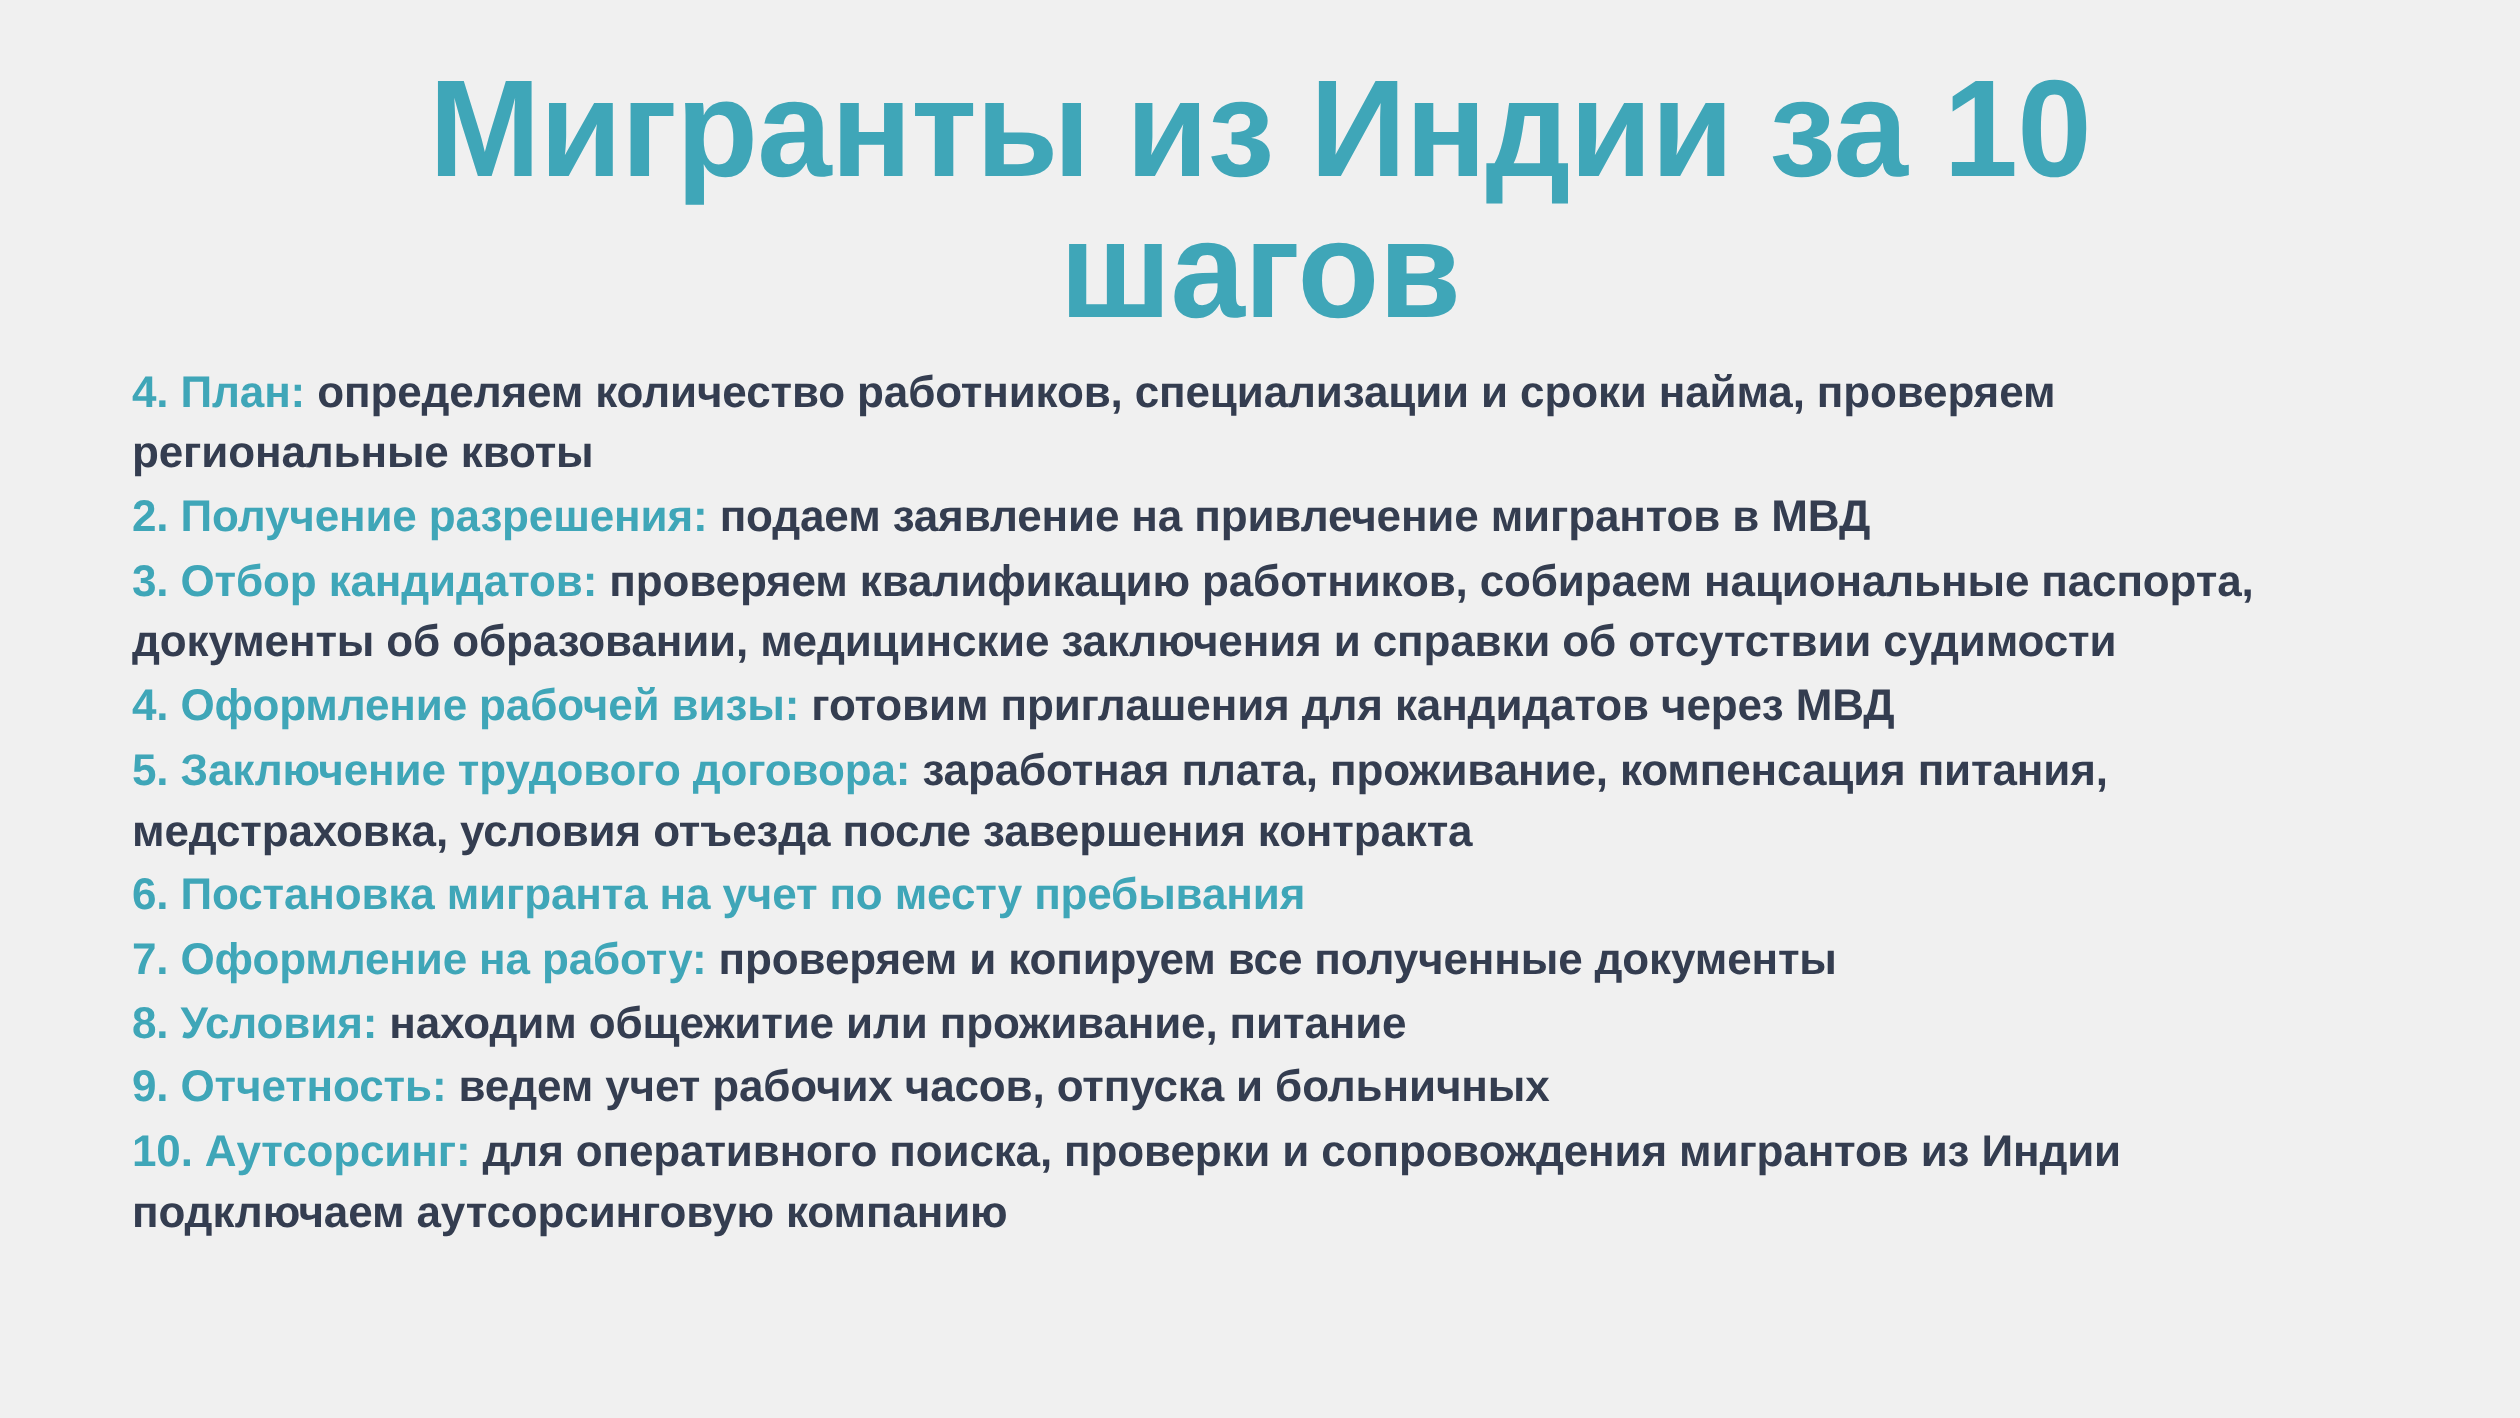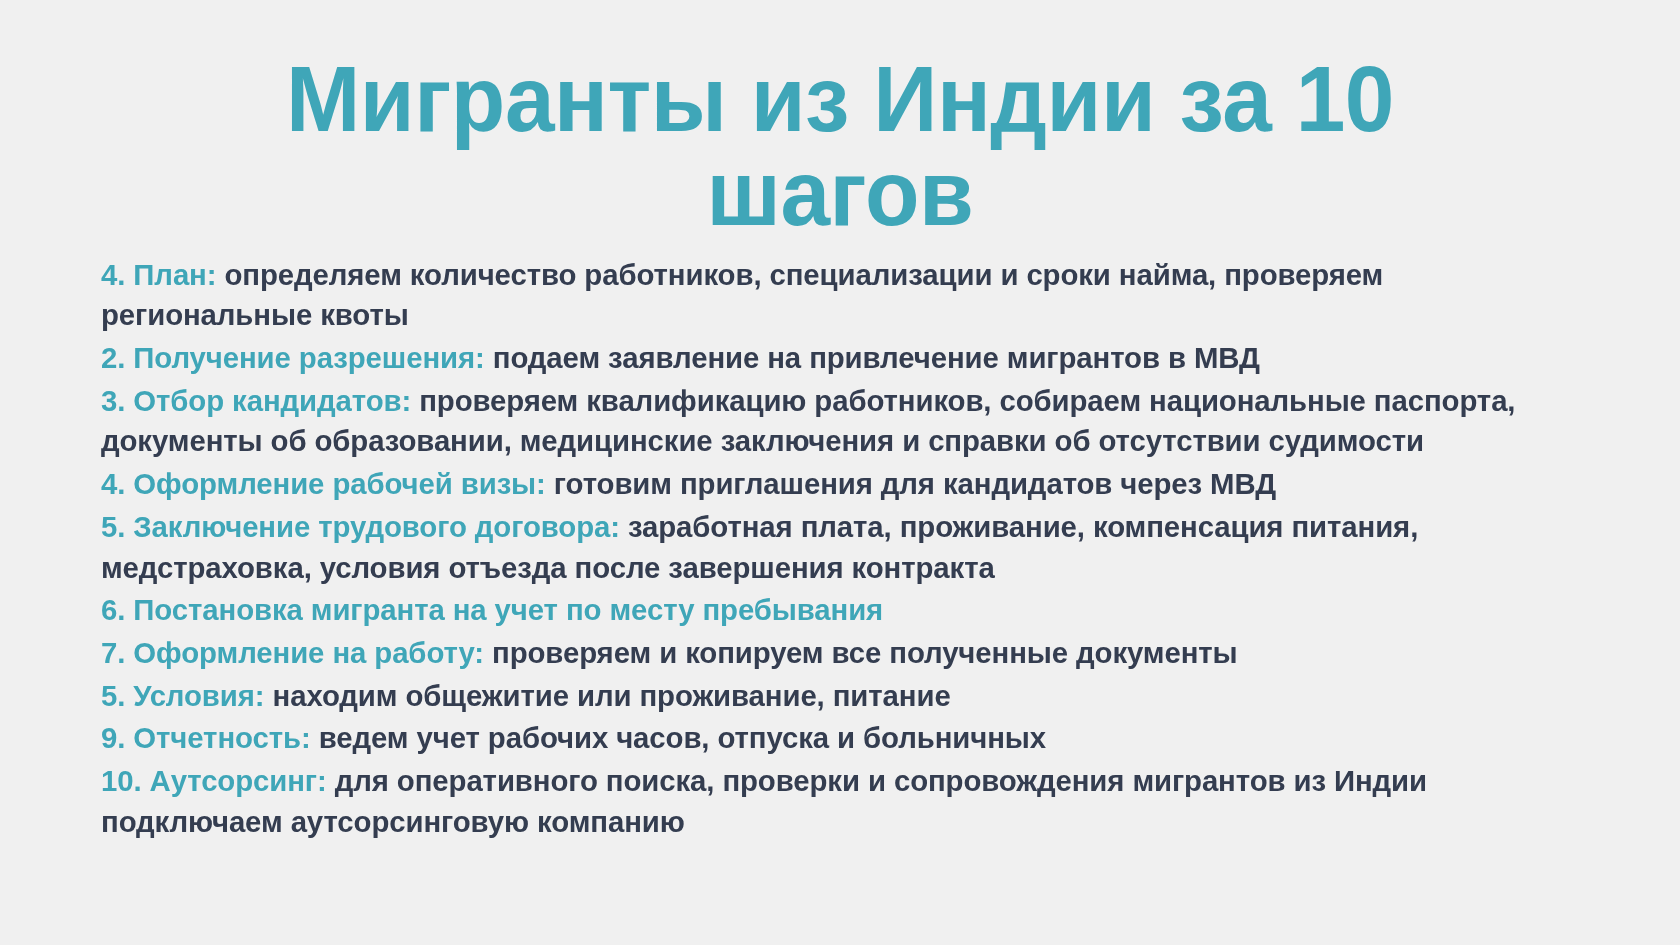--- a/index.html
+++ b/index.html
@@ -13,21 +13,21 @@
     font-family: "Liberation Sans", "DejaVu Sans", sans-serif;
     overflow: hidden;
   }
 
   .slide {
     position: relative;
     width: 1680px;
     height: 945px;
     background: #f0f0f0;
     box-sizing: border-box;
-    padding: 13px;
+    padding: 0;
   }
 
   .slide-title {
     margin: 0;
     padding: 40px 140px 0 140px;
     text-align: center;
     font-size: 92px;
     line-height: 1.02;
     font-weight: 700;
     letter-spacing: -0.5px;
@@ -107,21 +107,21 @@
       <span class="step-label">6. Постановка мигранта на учет по месту пребывания</span>
       <span class="step-body"></span>
     </li>
 
     <li class="step">
       <span class="step-label">7. Оформление на работу:</span>
       <span class="step-body"> проверяем и копируем все полученные документы</span>
     </li>
 
     <li class="step">
-      <span class="step-label">5. Условия:</span>
+      <span class="step-label">8. Условия:</span>
       <span class="step-body"> находим общежитие или проживание, питание</span>
     </li>
 
     <li class="step">
       <span class="step-label">9. Отчетность:</span>
       <span class="step-body"> ведем учет рабочих часов, отпуска и больничных</span>
     </li>
 
     <li class="step">
       <span class="step-label">10. Аутсорсинг:</span>

